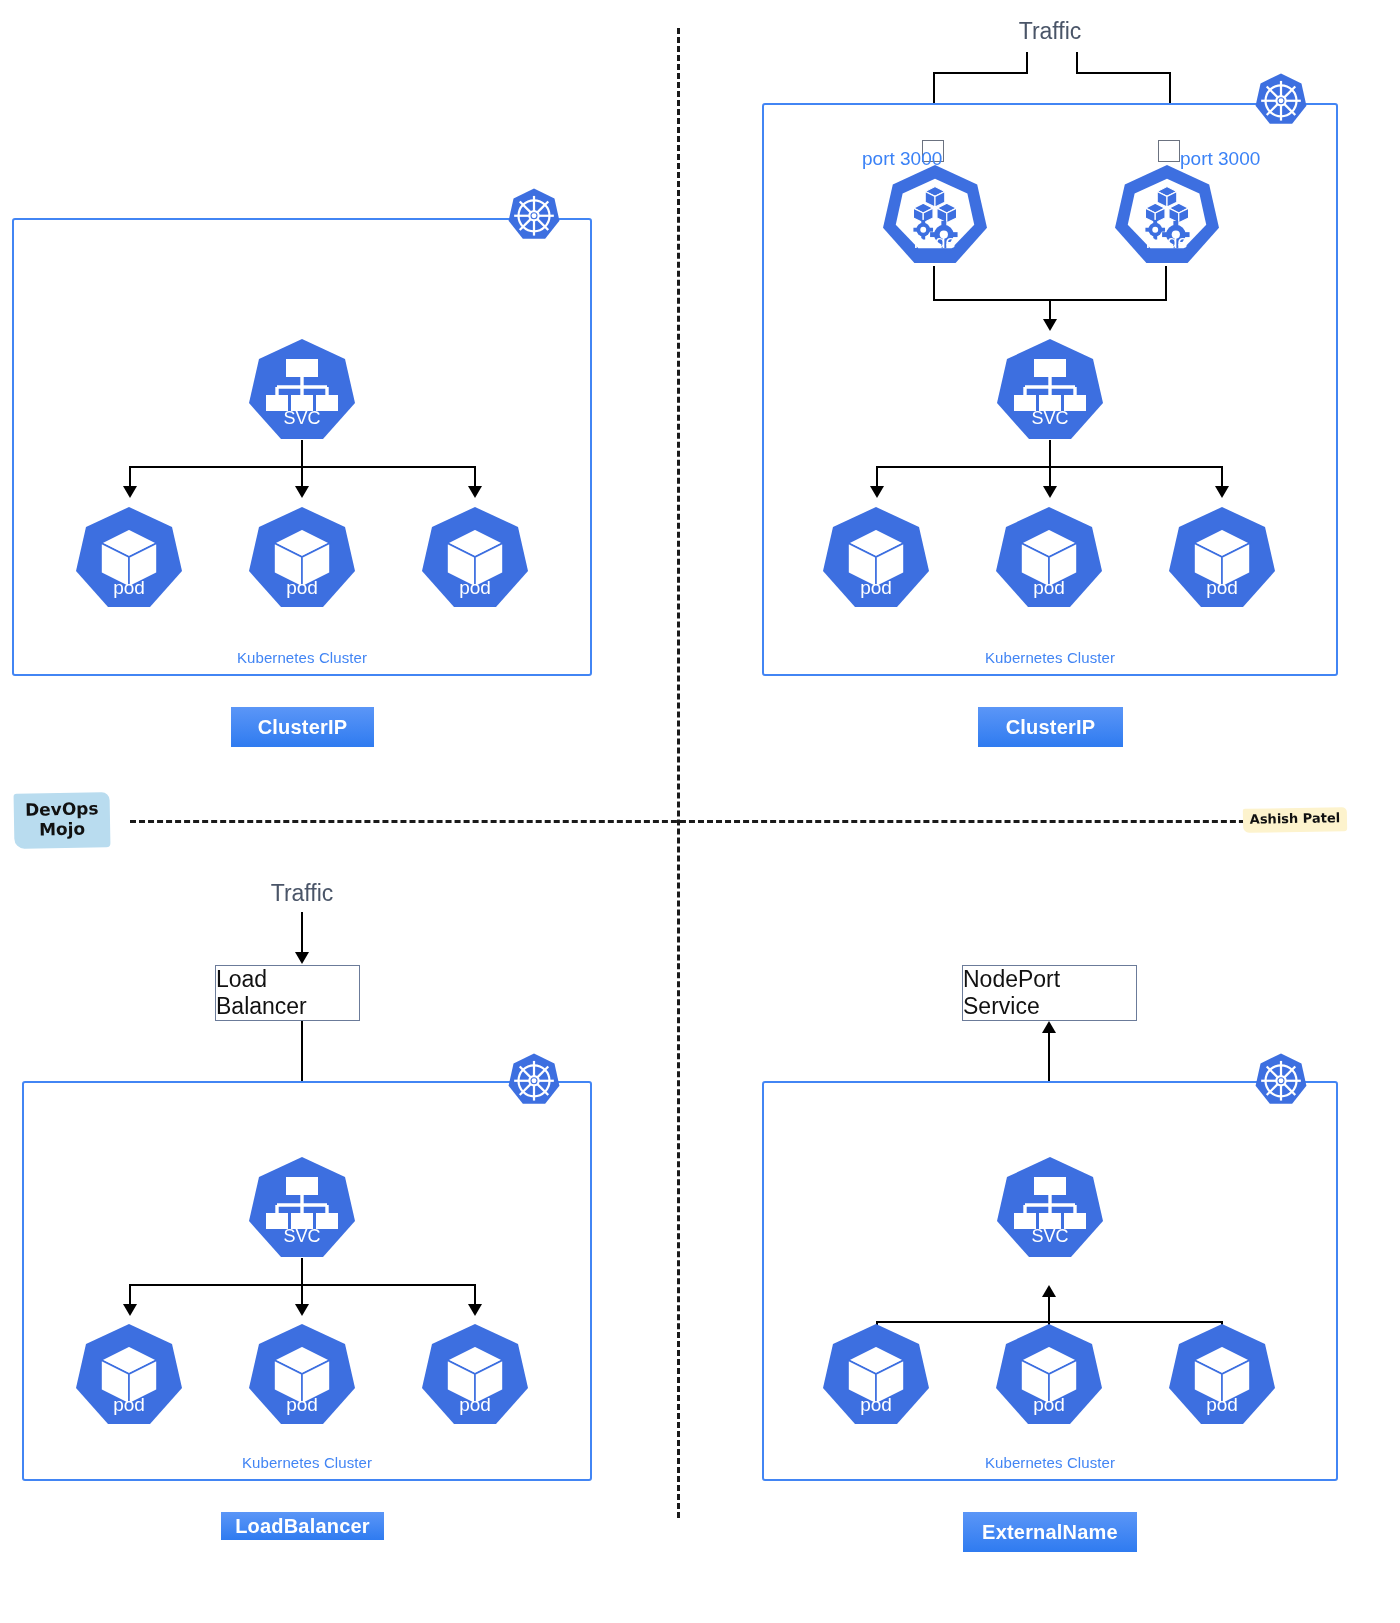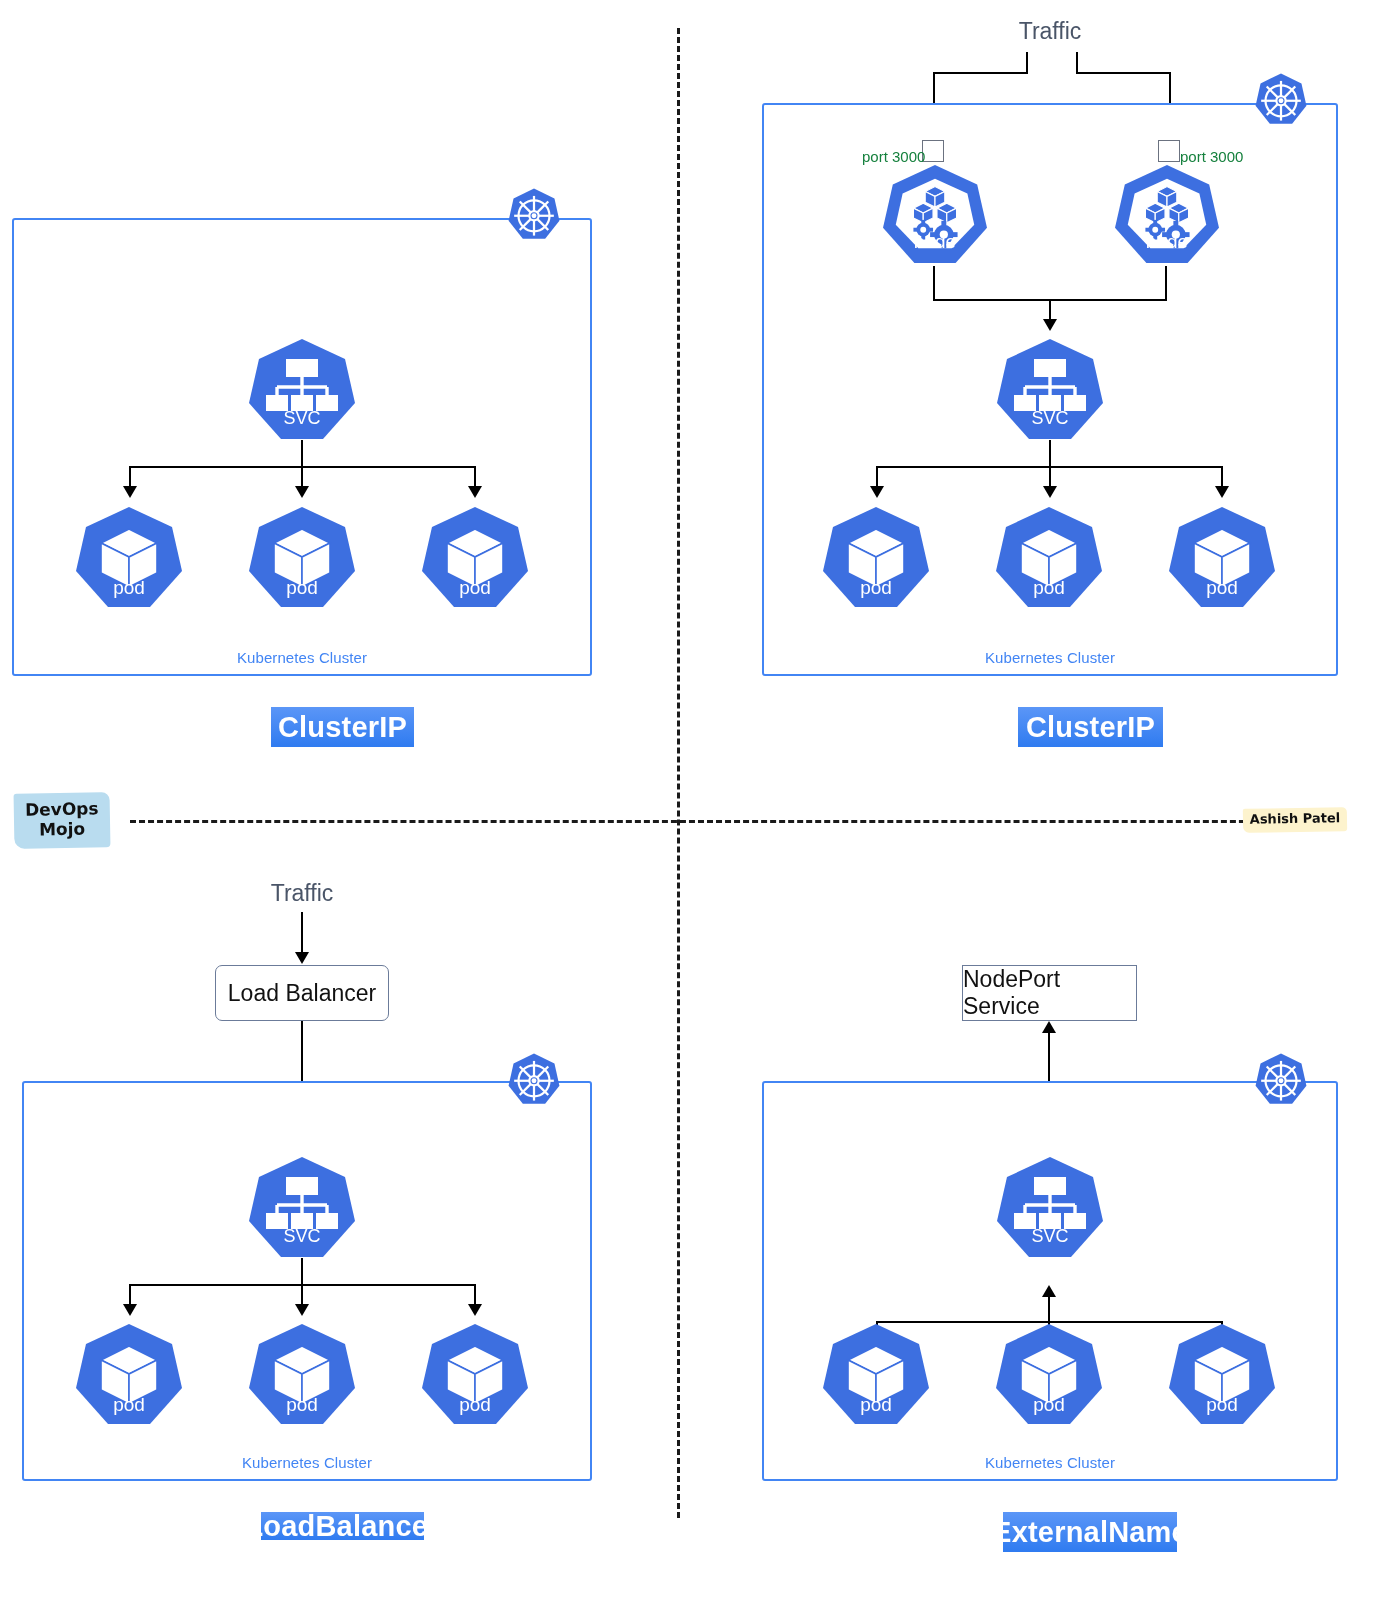--- a/index.html
+++ b/index.html
@@ -50,21 +50,21 @@
 
   
   .traffic-text {
     position: absolute; text-align: center;
     font-size: 23px; color: #4a5568;
     font-family: "Liberation Sans", sans-serif;
     white-space: nowrap;
   }
   .port-text {
     position: absolute;
-    font-size: 15px; color: #15803d;
+    font-size: 19px; color: #3b82f6;
     white-space: nowrap;
   }
 
   
   .rectbox {
     position: absolute;
     border: 1.6px solid #6b7b99;
     background: #fff;
     display: flex; align-items: center; justify-content: center;
     font-size: 23px; color: #111;
@@ -93,24 +93,23 @@
     border: 1.6px solid #6b7280;
     background: #fff;
   }
 
   
   .badge {
     position: absolute;
     display: flex; align-items: center; justify-content: center;
     background: linear-gradient(180deg,#5b96f7 0%,#2f7bf0 100%);
     color: #fff;
-    font-size: 29px; font-weight: bold;
+    font-size: 20px; font-weight: bold;
     font-family: "Liberation Sans", sans-serif;
     letter-spacing: .2px;
-    margin-left: 40px;
   }
 
   
   .wm {
     position: absolute;
     font-family: "DejaVu Sans", sans-serif;
     font-weight: bold;
     color: #111;
     text-align: center;
     line-height: 1.15;
@@ -405,21 +404,21 @@
     <div class="badge" style="left:978px; top:707px; width:145px; height:40px;">ClusterIP</div>
   </div>
 
   <div>
 
     <div class="traffic-text" style="left:232px; top:880px; width:140px;">Traffic</div>
 
     <div class="line line-v" style="left:301px; top:912px; height:42px;"></div>
     <div class="arrowhead-down" style="left:295px; top:952px;"></div>
 
-    <div class="rectbox" style="left:215px; top:965px; width:174px; height:56px;border-radius:7px;">Load Balancer</div>
+    <div class="rectbox" style="left:215px; top:965px; width:145px; height:56px;">Load Balancer</div>
 
     <div class="line line-v" style="left:301px; top:1021px; height:120px;"></div>
     <div class="arrowhead-down" style="left:295px; top:1139px;"></div>
 
     <div class="cluster" style="left:22px; top:1081px; width:570px; height:400px;">
       <div class="cluster-label">Kubernetes Cluster</div>
     </div>
 
     <svg class="k8s-wheel" viewBox="0 0 100 100" style="left:503px; top:1051px;">
       <polygon points="50,4 83,20 91,56 68,85 32,85 9,56 17,20" fill="#3d6fe0"></polygon>

